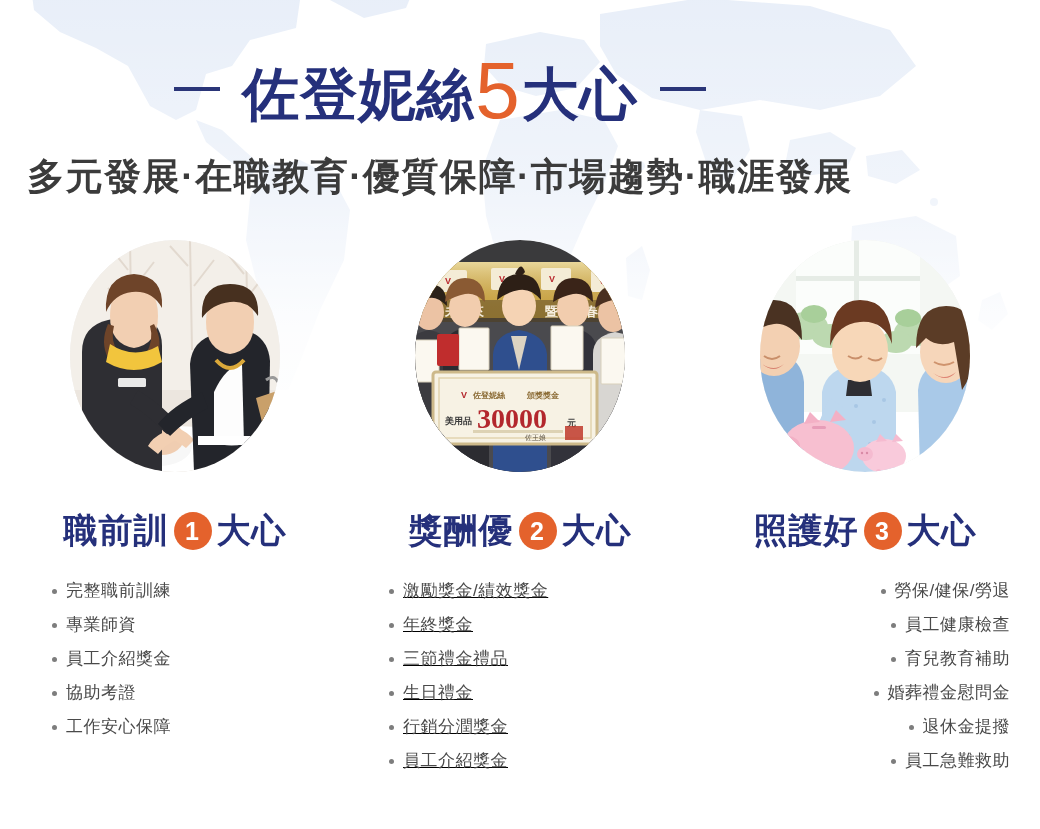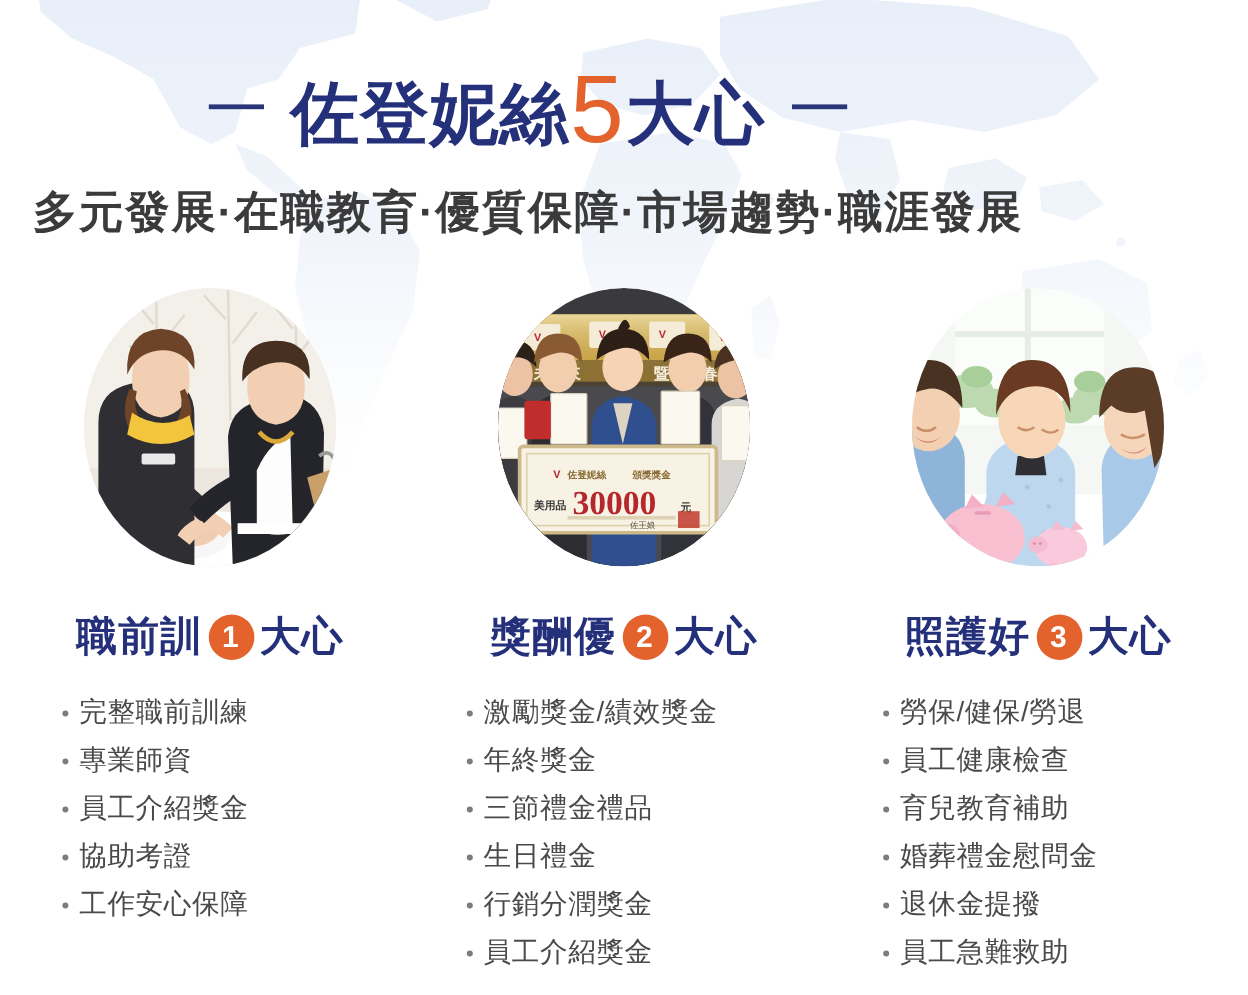--- a/index.html
+++ b/index.html
@@ -152,42 +152,42 @@
     margin: 28px 0 0 0;
     padding: 0;
     width: 100%;
     display: flex;
     flex-direction: column;
     align-items: flex-start;
     padding-left: 18px;
     box-sizing: border-box;
   }
   .bullets li {
-    font-size: 23px;
+    font-size: 17px;
     color: #4a4a4a;
     letter-spacing: 0.5px;
     line-height: 1;
     margin-bottom: 17px;
     display: flex;
     align-items: center;
     gap: 9px;
     white-space: nowrap;
   }
   .dot {
     width: 5px;
     height: 5px;
     border-radius: 50%;
     background: #7d7d7d;
     flex: 0 0 auto;
     position: relative;
     top: 1px;
   }
   .col:nth-child(1) .bullets { padding-left: 22px; }
-  .col:nth-child(2) .bullets { padding-left: 14px; }
-  .col:nth-child(3) .bullets { padding-left: 16px; }
+  .col:nth-child(2) .bullets { padding-left: 14px; text-decoration: underline; }
+  .col:nth-child(3) .bullets { padding-left: 16px; align-items: flex-end; }
 </style>
 </head>
 <body>
 
 <div id="bg-wrap">
   <svg id="bg-map" viewBox="0 0 1040 420" preserveAspectRatio="xMidYMid slice">
     <g fill="#dfe8f6">
 
       <path d="M30 10 L120 4 L190 18 L250 12 L300 30 L296 58 L250 70 L232 96 L206 104 L196 140 L176 150 L150 136 L128 96 L96 78 L60 62 L34 40 Z"></path>
 

